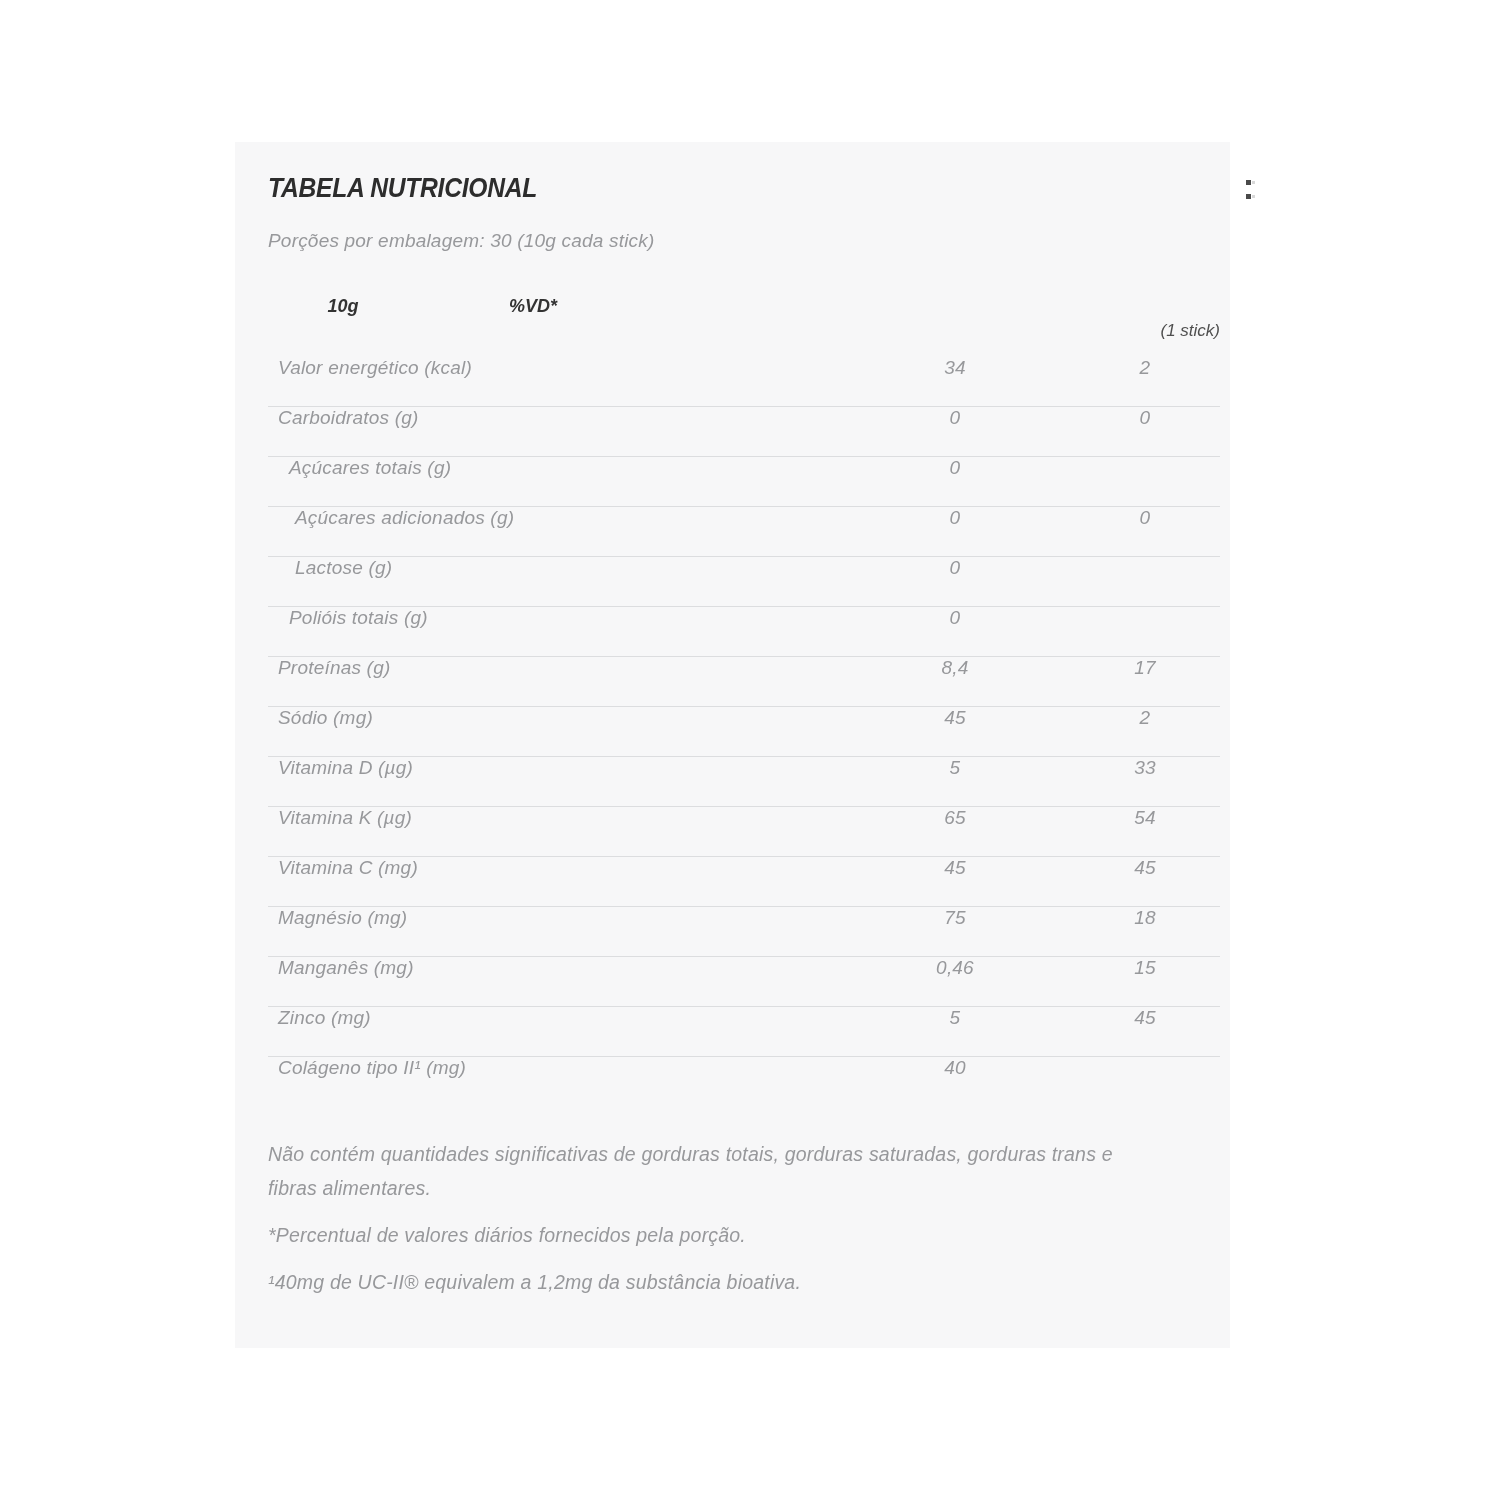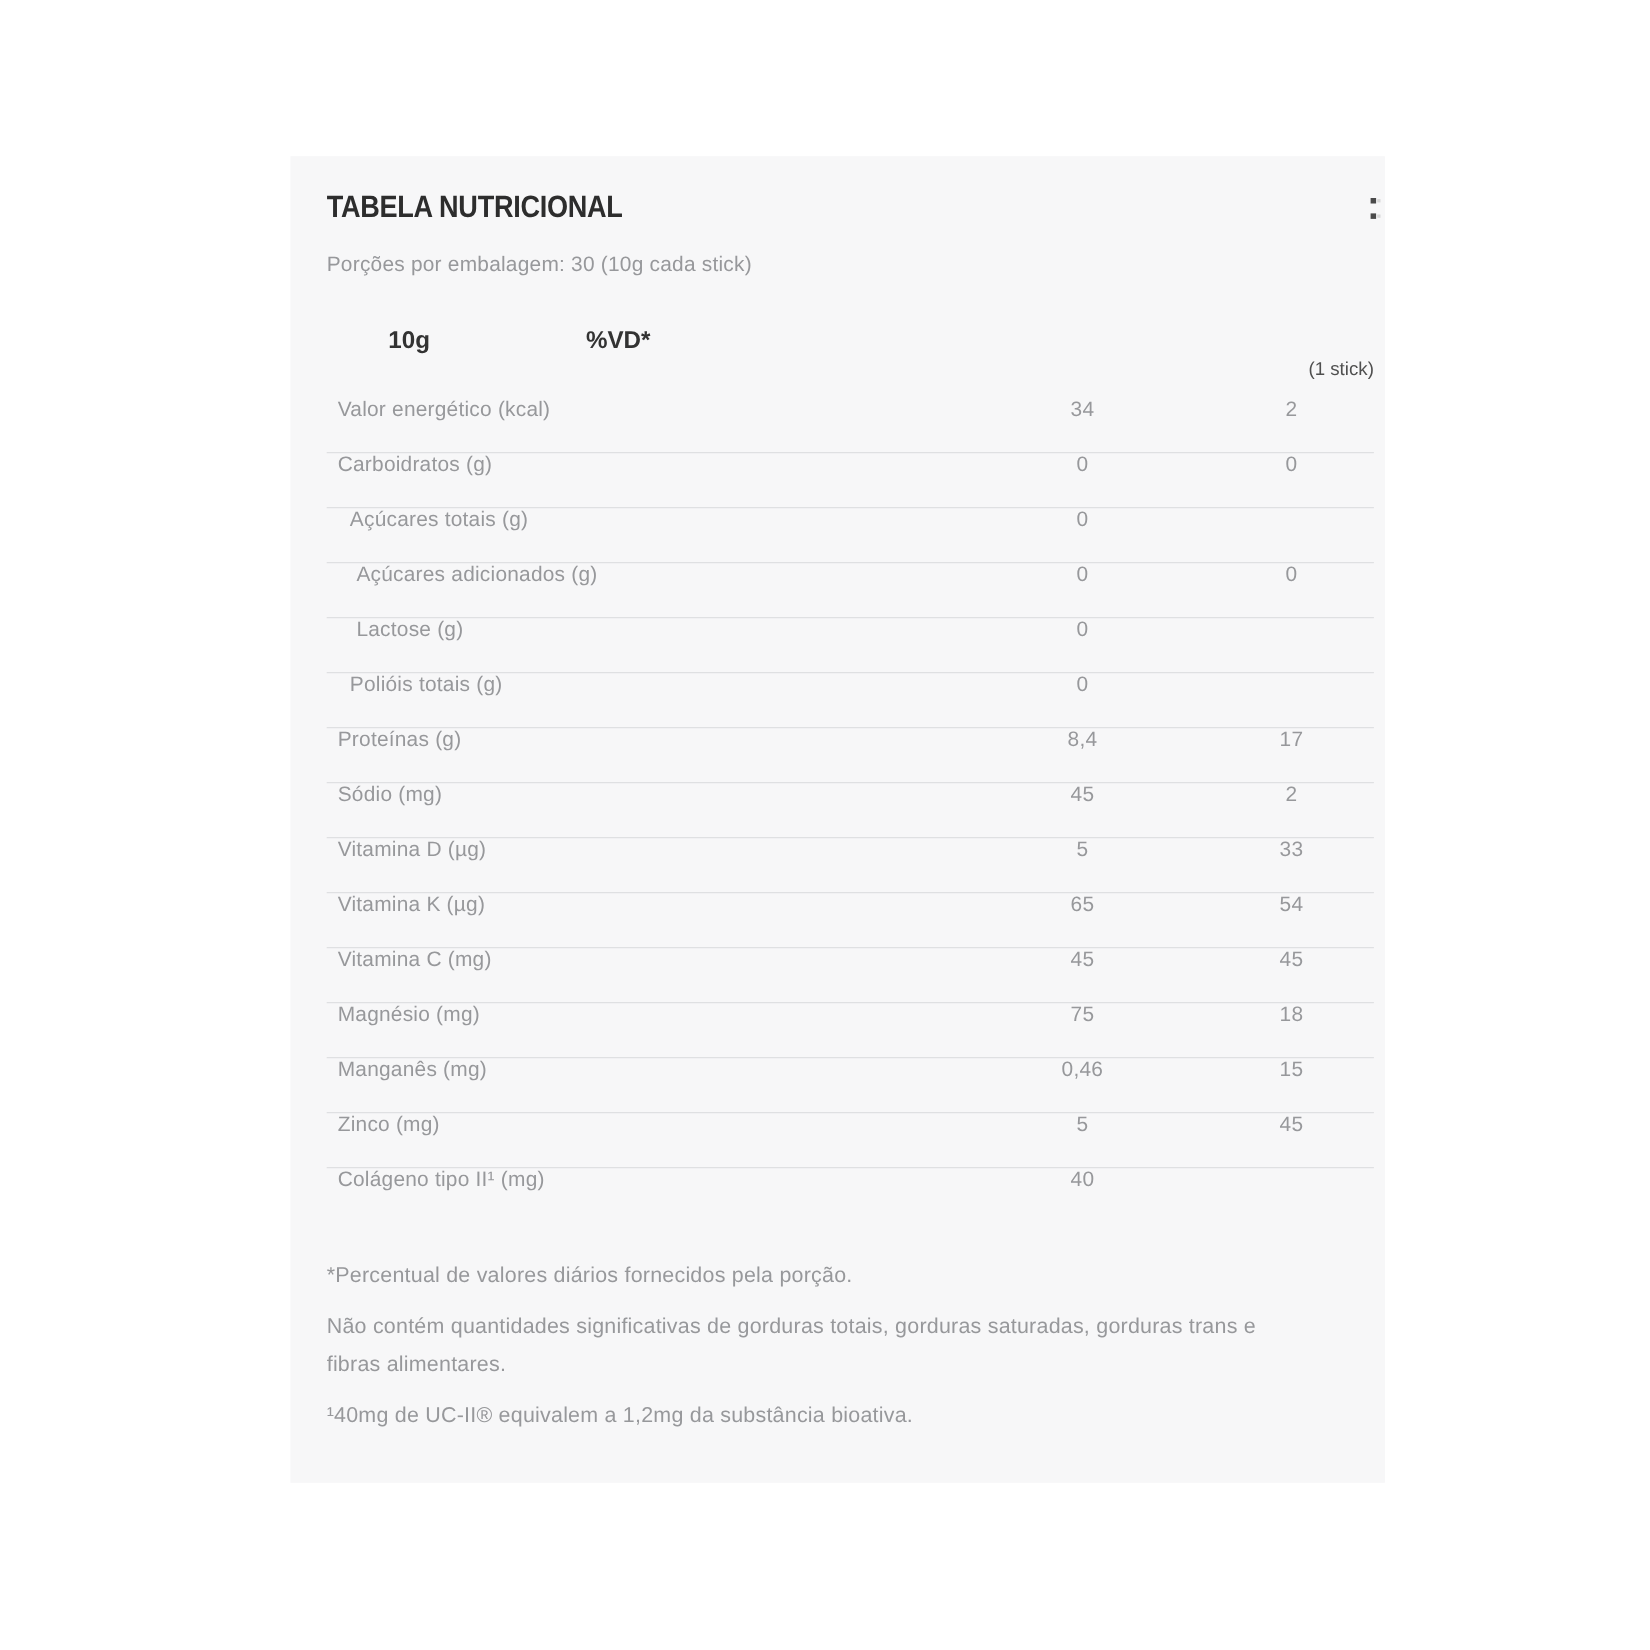--- a/index.html
+++ b/index.html
@@ -14,24 +14,25 @@
   * { margin: 0; padding: 0; box-sizing: border-box; }
   html, body {
     width: 1500px; height: 1500px;
     background: var(--page-bg);
     font-family: "Liberation Sans", "DejaVu Sans", sans-serif;
     overflow: hidden;
     position: relative;
   }
   .card {
     position: absolute;
-    left: 264px; top: 142px;
+    left: 235px; top: 142px;
     width: 995px; height: 1206px;
     background: var(--card-bg);
     padding: 30px 10px 30px 33px;
+    font-style: italic;
   }
   .title {
     font-size: 28px;
     font-weight: bold;
     color: var(--title-color);
     letter-spacing: -0.3px;
     transform: scaleX(0.88);
     transform-origin: left center;
     white-space: nowrap;
     margin-bottom: 26px;
@@ -49,21 +50,21 @@
   }
   .cols-header .portion {
     flex: 1;
     font-size: 24px;
     font-weight: bold;
     color: var(--header-color);
   }
   .cols-header .col {
     width: 150px;
     text-align: center;
-    font-size: 22px;
+    font-size: 18px;
     font-weight: bold;
     color: var(--header-color);
   }
   .cols-header .col.amount { margin-right: 40px; }
   .portion-sub {
     font-size: 17px;
     color: var(--subheader-color);
     margin-top: 4px;
     margin-bottom: 16px;
     text-align: right;
@@ -192,21 +193,21 @@
         <span class="cell dv">45</span>
       </div>
       <div class="row indent-0">
         <span class="cell label">Colágeno tipo II¹ (mg)</span>
         <span class="cell amount">40</span>
         <span class="cell dv"></span>
       </div>
     </div>
 
   <div class="footnotes">
+      <p>Não contém quantidades significativas de gorduras totais, gorduras saturadas, gorduras trans e fibras alimentares.</p>
       <p>*Percentual de valores diários fornecidos pela porção.</p>
-      <p>Não contém quantidades significativas de gorduras totais, gorduras saturadas, gorduras trans e fibras alimentares.</p>
       <p>¹40mg de UC-II® equivalem a 1,2mg da substância bioativa.</p>
     </div>
 
 </div>
 
 <div class="edge-artifact" id="artifact-1"></div>
 <div class="edge-artifact" id="artifact-2"></div>
 
 </body></html>

